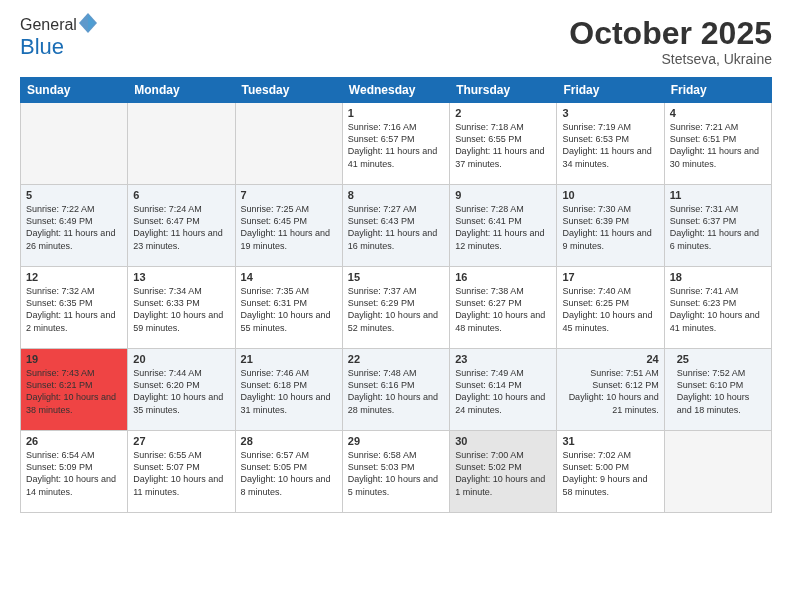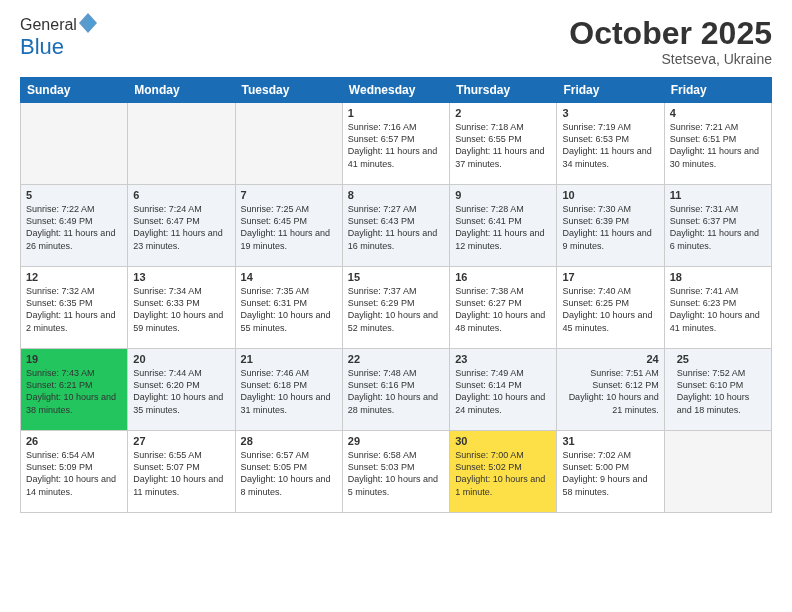--- a/index.html
+++ b/index.html
@@ -198,21 +198,21 @@
           <td style="background: rgb(255, 255, 255); margin-top: 40px;">
             <div class="day-number">17</div>
             <div class="day-info">Sunrise: 7:40 AM<br>Sunset: 6:25 PM<br>Daylight: 10 hours and 45 minutes.</div>
           </td>
           <td style="background: rgb(255, 255, 255);">
             <div class="day-number">18</div>
             <div class="day-info">Sunrise: 7:41 AM<br>Sunset: 6:23 PM<br>Daylight: 10 hours and 41 minutes.</div>
           </td>
         </tr>
         <tr>
-          <td style="background: #22c55e; margin-left: 20px;">
+          <td style="background: #ef4444; margin-left: 20px;">
             <div class="day-number">19</div>
             <div class="day-info">Sunrise: 7:43 AM<br>Sunset: 6:21 PM<br>Daylight: 10 hours and 38 minutes.</div>
           </td>
           <td style="background: rgb(240, 244, 248);">
             <div class="day-number">20</div>
             <div class="day-info">Sunrise: 7:44 AM<br>Sunset: 6:20 PM<br>Daylight: 10 hours and 35 minutes.</div>
           </td>
           <td style="background: rgb(240, 244, 248);">
             <div class="day-number">21</div>
             <div class="day-info">Sunrise: 7:46 AM<br>Sunset: 6:18 PM<br>Daylight: 10 hours and 31 minutes.</div>
@@ -244,21 +244,21 @@
             <div class="day-info">Sunrise: 6:55 AM<br>Sunset: 5:07 PM<br>Daylight: 10 hours and 11 minutes.</div>
           </td>
           <td style="background: rgb(255, 255, 255);">
             <div class="day-number">28</div>
             <div class="day-info">Sunrise: 6:57 AM<br>Sunset: 5:05 PM<br>Daylight: 10 hours and 8 minutes.</div>
           </td>
           <td style="background: rgb(255, 255, 255);">
             <div class="day-number">29</div>
             <div class="day-info">Sunrise: 6:58 AM<br>Sunset: 5:03 PM<br>Daylight: 10 hours and 5 minutes.</div>
           </td>
-          <td style="background: #fde047;">
+          <td style="background: #e5e5e5;">
             <div class="day-number">30</div>
             <div class="day-info">Sunrise: 7:00 AM<br>Sunset: 5:02 PM<br>Daylight: 10 hours and 1 minute.</div>
           </td>
           <td style="background: rgb(255, 255, 255);">
             <div class="day-number">31</div>
             <div class="day-info">Sunrise: 7:02 AM<br>Sunset: 5:00 PM<br>Daylight: 9 hours and 58 minutes.</div>
           </td>
           <td class="empty" style="background: rgb(245, 245, 245);"></td>
         </tr>
       </tbody>

